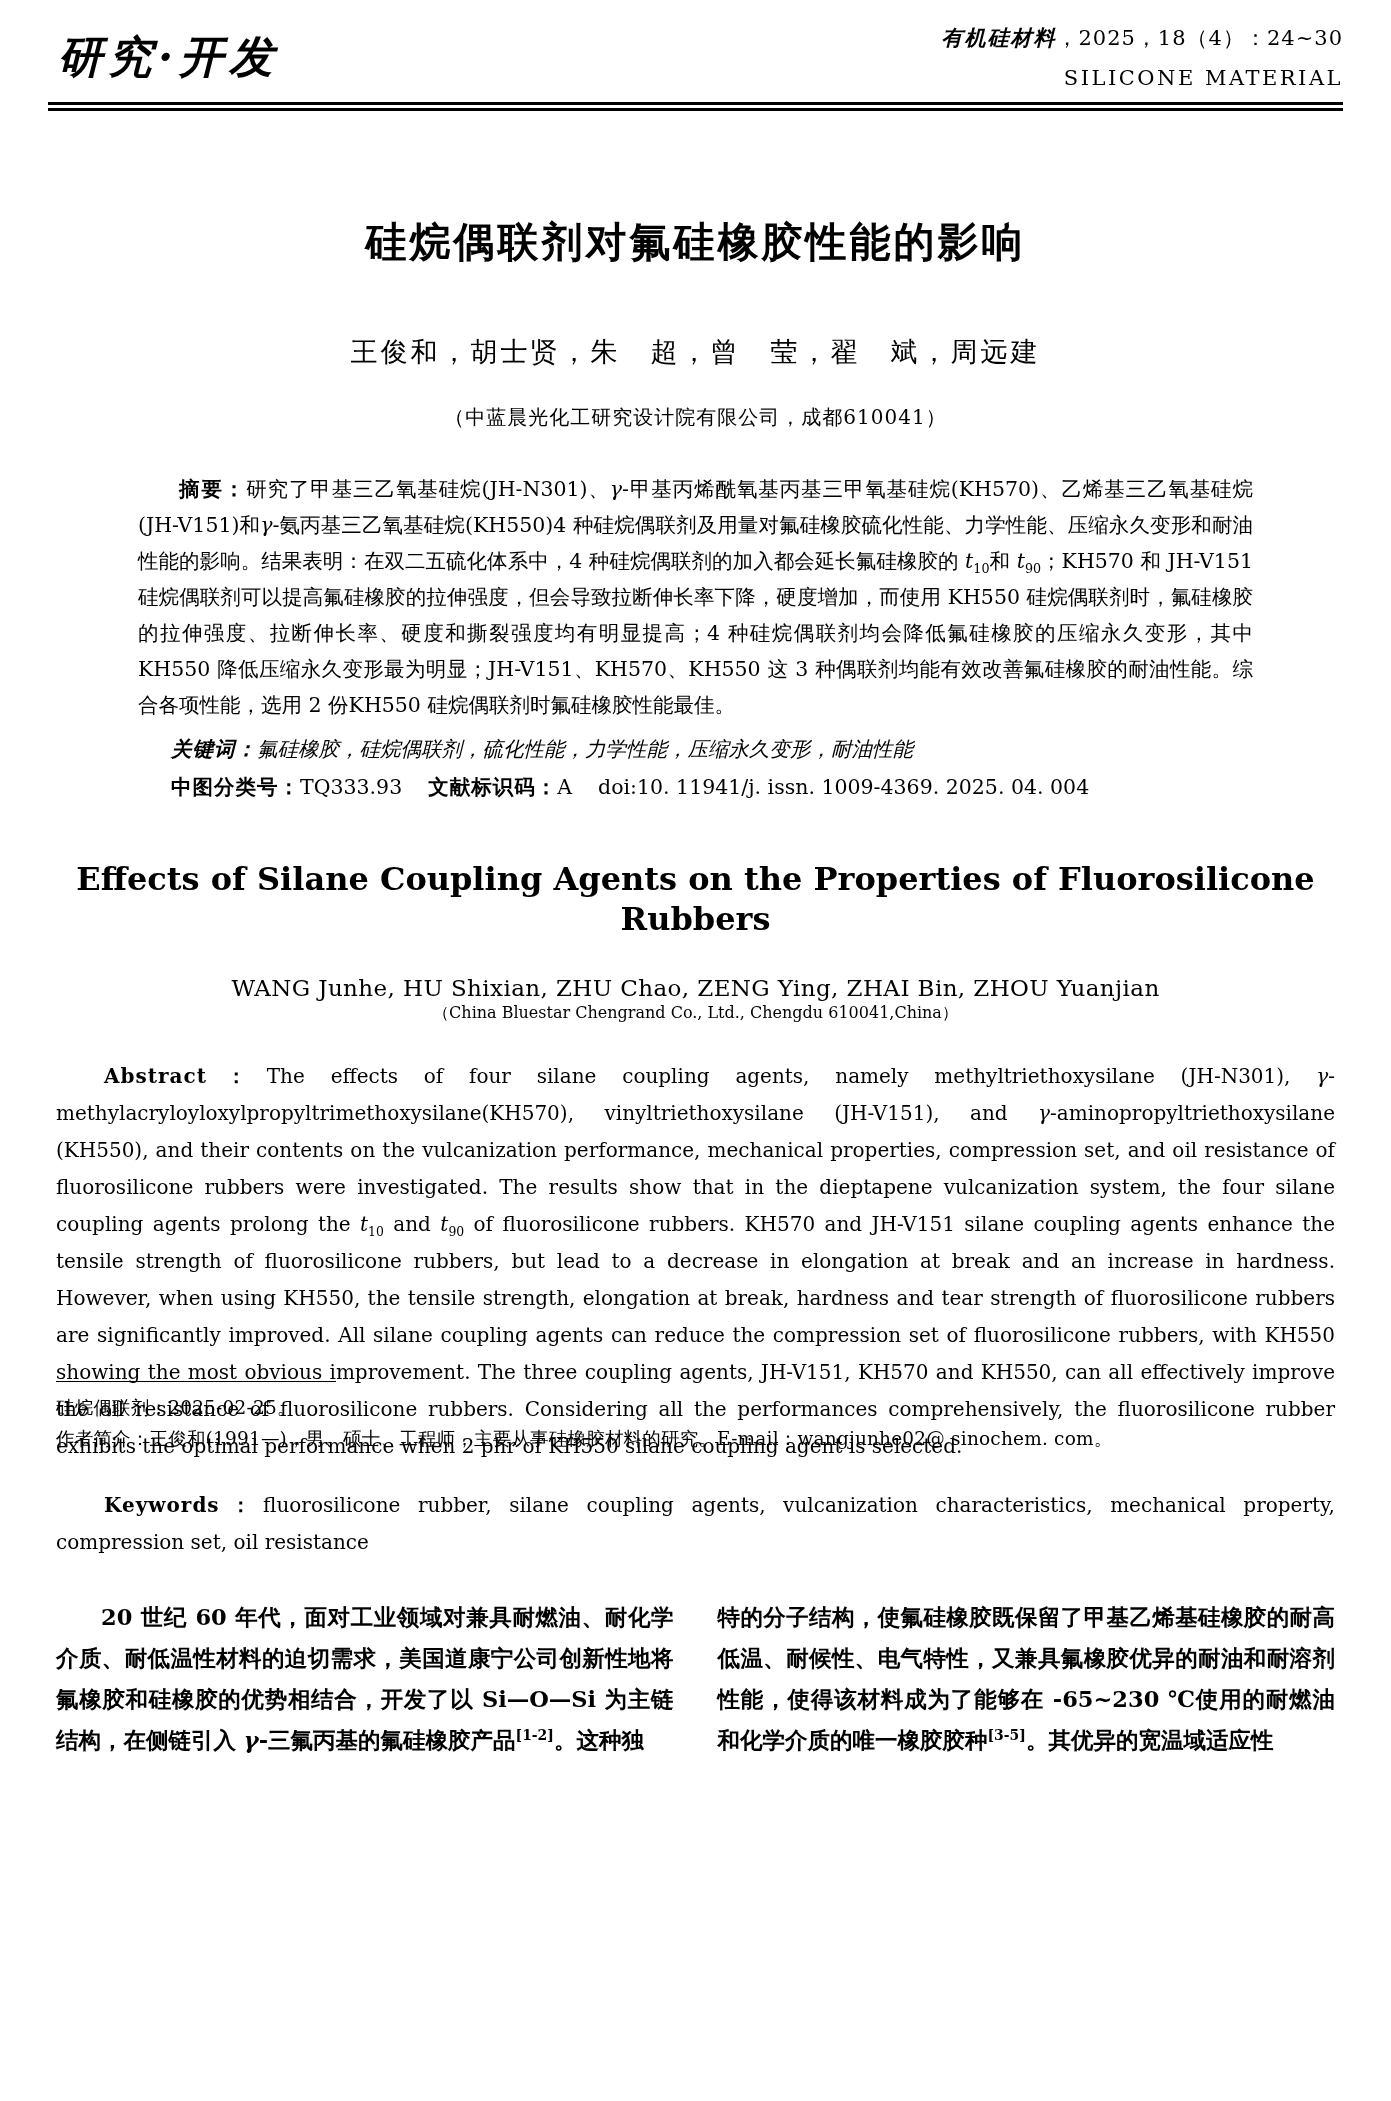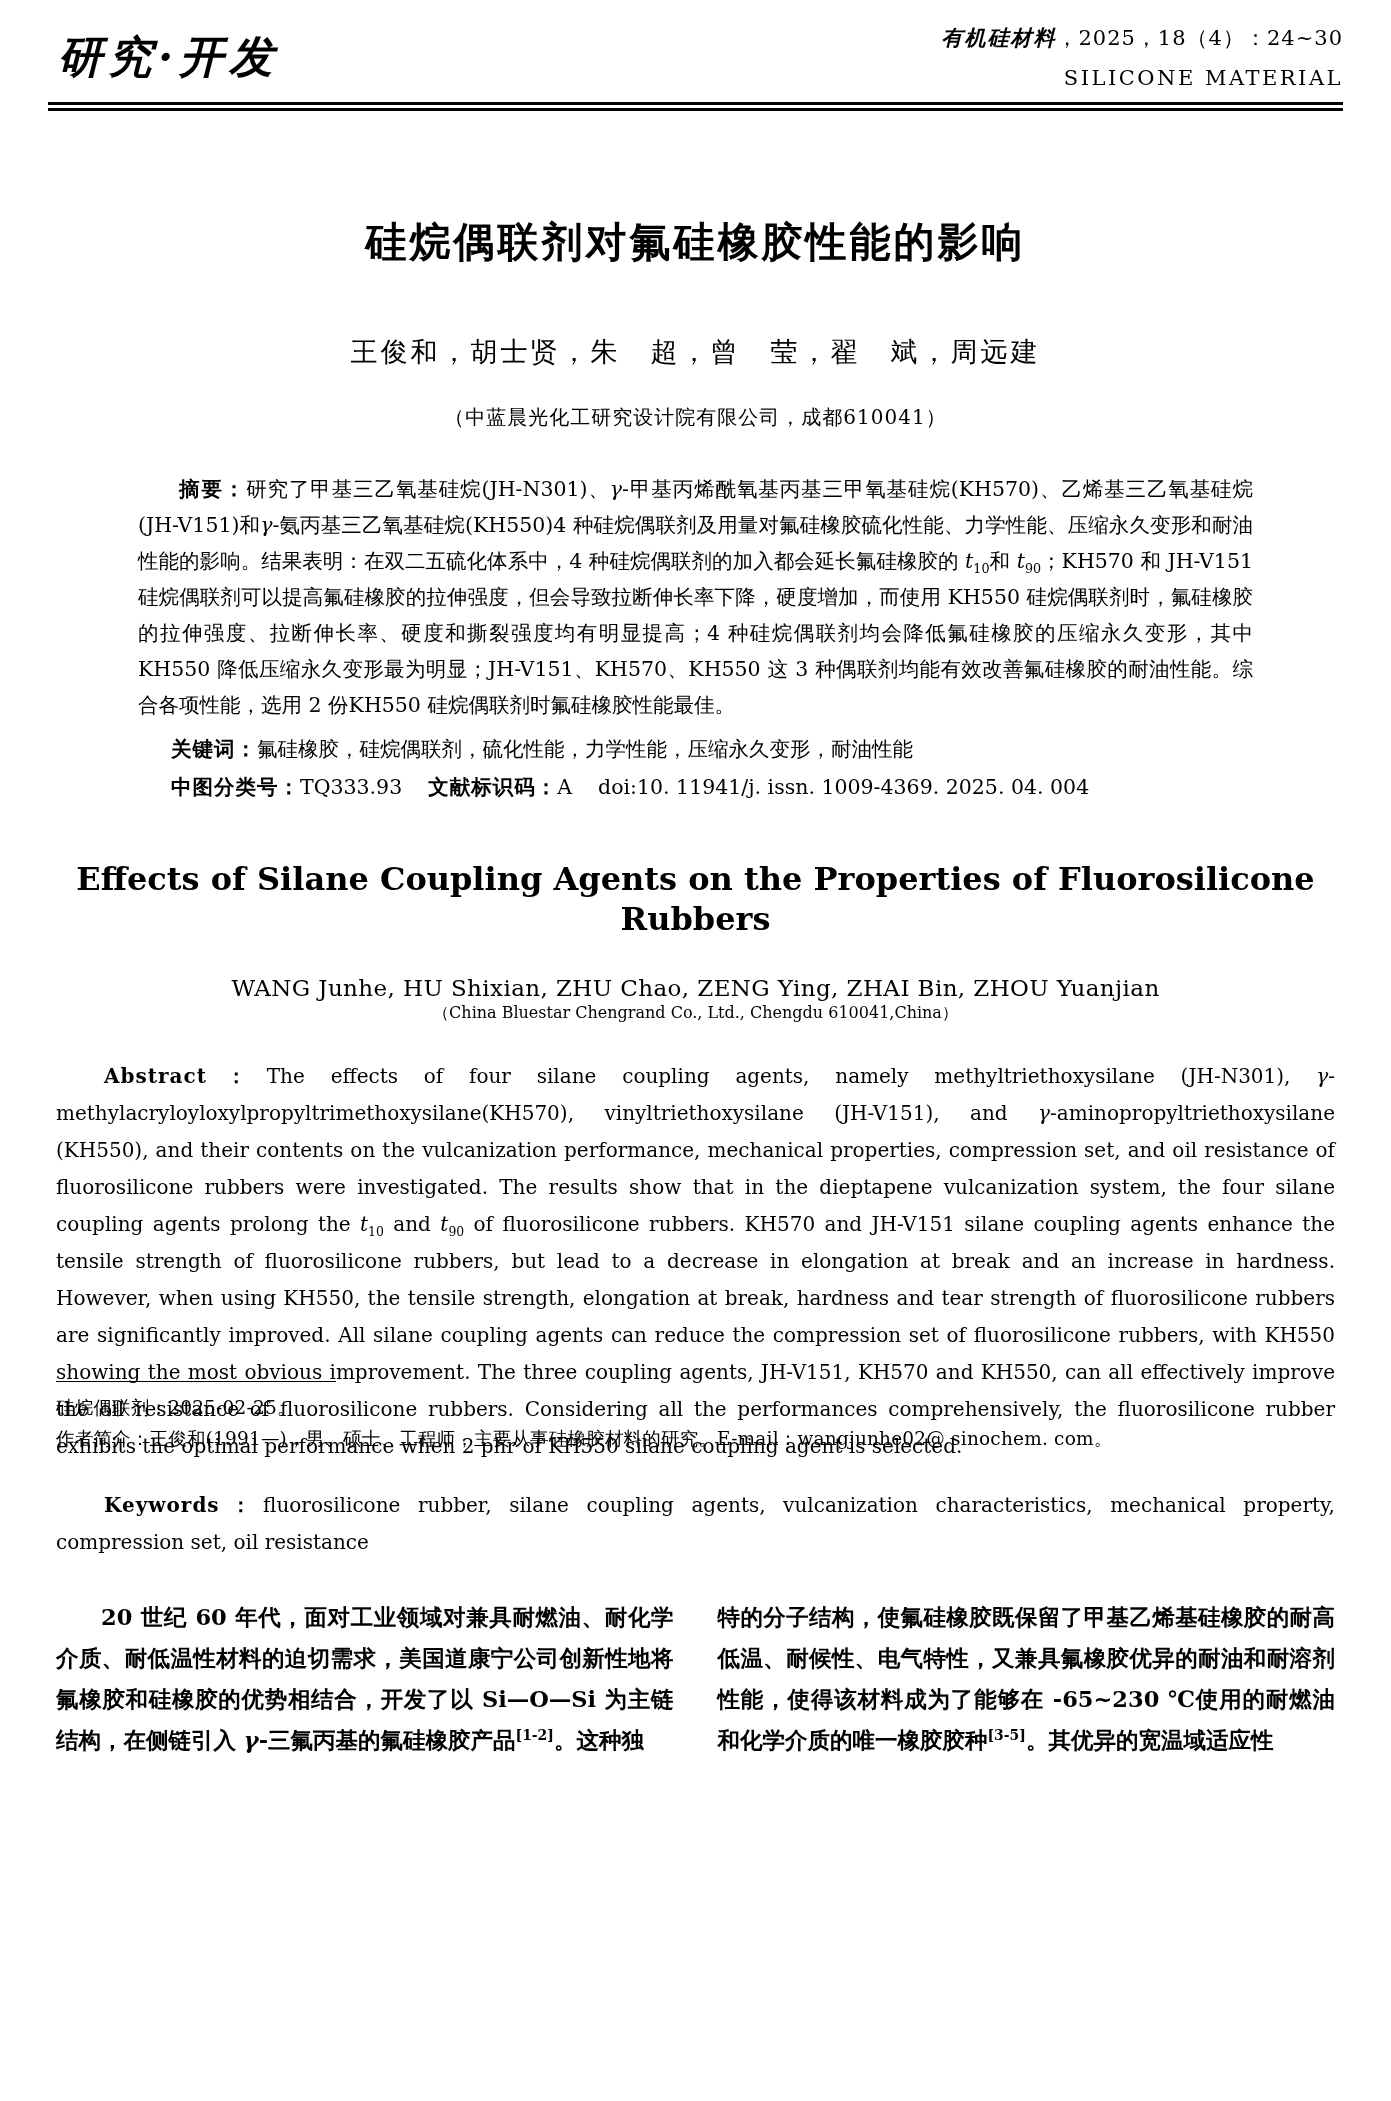--- a/index.html
+++ b/index.html
@@ -102,20 +102,21 @@
     text-justify: inter-ideograph;
   }
   .abs-cn p { margin: 8px; }
   .lbl { font-weight: 700; letter-spacing: 1px; }
   .indent2 { text-indent: 2em; }
   .kw-cn {
     margin: 6px 130px 0 130px;
     font-size: 20.5px;
     line-height: 36px;
     text-indent: 2em;
+    font-style: italic;
   }
   .clc-cn {
     margin: 2px 130px 0 130px;
     font-size: 20.5px;
     line-height: 36px;
     text-indent: 2em;
   }
   .clc-cn .gap { display: inline-block; width: 26px; }
 
   

